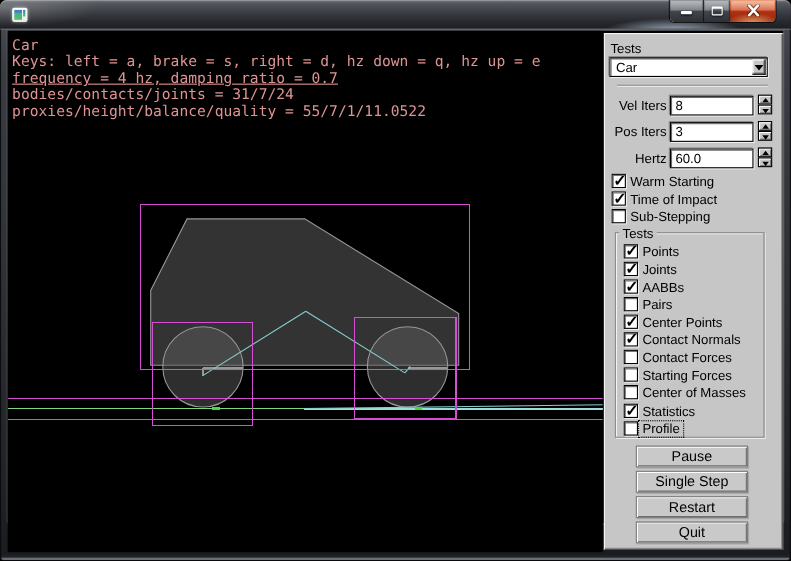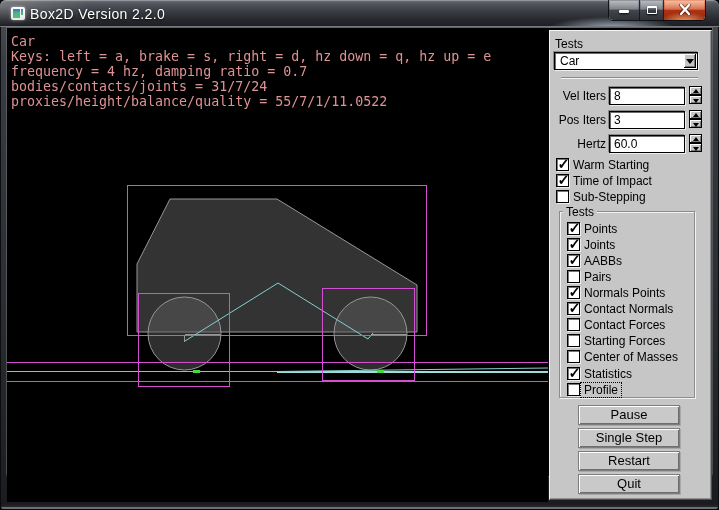--- a/index.html
+++ b/index.html
@@ -132,21 +132,20 @@
 </head>
 <body>
 
 <div class="window">
 
   <div class="titlebar">
     <div class="app-icon">
       <div class="pane"></div>
       <div class="bar"></div>
     </div>
-    <div class="title-text">Box2D Version 2.2.0</div>
     <div class="caption-buttons">
       <div class="cap-btn min" title="minimize">
         <div class="sheen"></div>
         <div class="glyph-min"></div>
       </div>
       <div class="cap-btn max" title="maximize">
         <div class="sheen"></div>
         <div class="glyph-max"></div>
       </div>
       <div class="cap-btn close" title="close">
@@ -179,21 +178,21 @@
           <line x1="0" y1="353.5" x2="541" y2="353.5" fill="none" stroke="#d44fd4" stroke-width="1" shape-rendering="crispEdges"></line>
           <rect x="120.5" y="157.5" width="299" height="150" fill="none" stroke="#d44fd4" stroke-width="1" shape-rendering="crispEdges"></rect>
           <rect x="131.5" y="265.5" width="91" height="93" fill="none" stroke="#d44fd4" stroke-width="1" shape-rendering="crispEdges"></rect>
           <rect x="315.5" y="260.5" width="92" height="92" fill="none" stroke="#d44fd4" stroke-width="1" shape-rendering="crispEdges"></rect>
           <rect x="186" y="342" width="7" height="3" fill="#3edc3e" shape-rendering="crispEdges"></rect>
           <rect x="370" y="342" width="7" height="3" fill="#3edc3e" shape-rendering="crispEdges"></rect>
         </svg>
       <div class="hud" id="hud">
           <div class="hud-line" style="top: 0px; color: rgb(222, 147, 147);">Car</div>
           <div class="hud-line" style="top: 15px; color: rgb(222, 147, 147);">Keys: left = a, brake = s, right = d, hz down = q, hz up = e</div>
-          <div class="hud-line" style="top: 30px; color: rgb(222, 147, 147);">frequency = 4 hz, damping ratio = 0.7</div>
+          <div class="hud-line" style="top: 30px; color: rgb(222, 147, 147); text-decoration: underline;">frequency = 4 hz, damping ratio = 0.7</div>
           <div class="hud-line" style="top: 45px; color: rgb(222, 147, 147);">bodies/contacts/joints = 31/7/24</div>
           <div class="hud-line" style="top: 60px; color: rgb(222, 147, 147);">proxies/height/balance/quality = 55/7/1/11.0522</div>
         </div>
     </div>
 
     <div class="panel">
       <div class="lbl" style="left:5px; top:6px;">Tests</div>
 
       <div class="sunken listbox">
         <div class="val">Car</div>
@@ -283,21 +282,21 @@
             <div class="clabel">AABBs</div>
           </div>
           <div class="checkrow" style="left: 17px; top: 239px;">
             <div class="cbox"></div>
             <div class="clabel">Pairs</div>
           </div>
           <div class="checkrow" style="left: 17px; top: 255px;">
             <div class="cbox">
               <span class="tick">✓</span>
             </div>
-            <div class="clabel">Normals Points</div>
+            <div class="clabel">Center Points</div>
           </div>
           <div class="checkrow" style="left: 17px; top: 271px;">
             <div class="cbox">
               <span class="tick">✓</span>
             </div>
             <div class="clabel">Contact Normals</div>
           </div>
           <div class="checkrow" style="left: 17px; top: 287px;">
             <div class="cbox"></div>
             <div class="clabel">Contact Forces</div>

